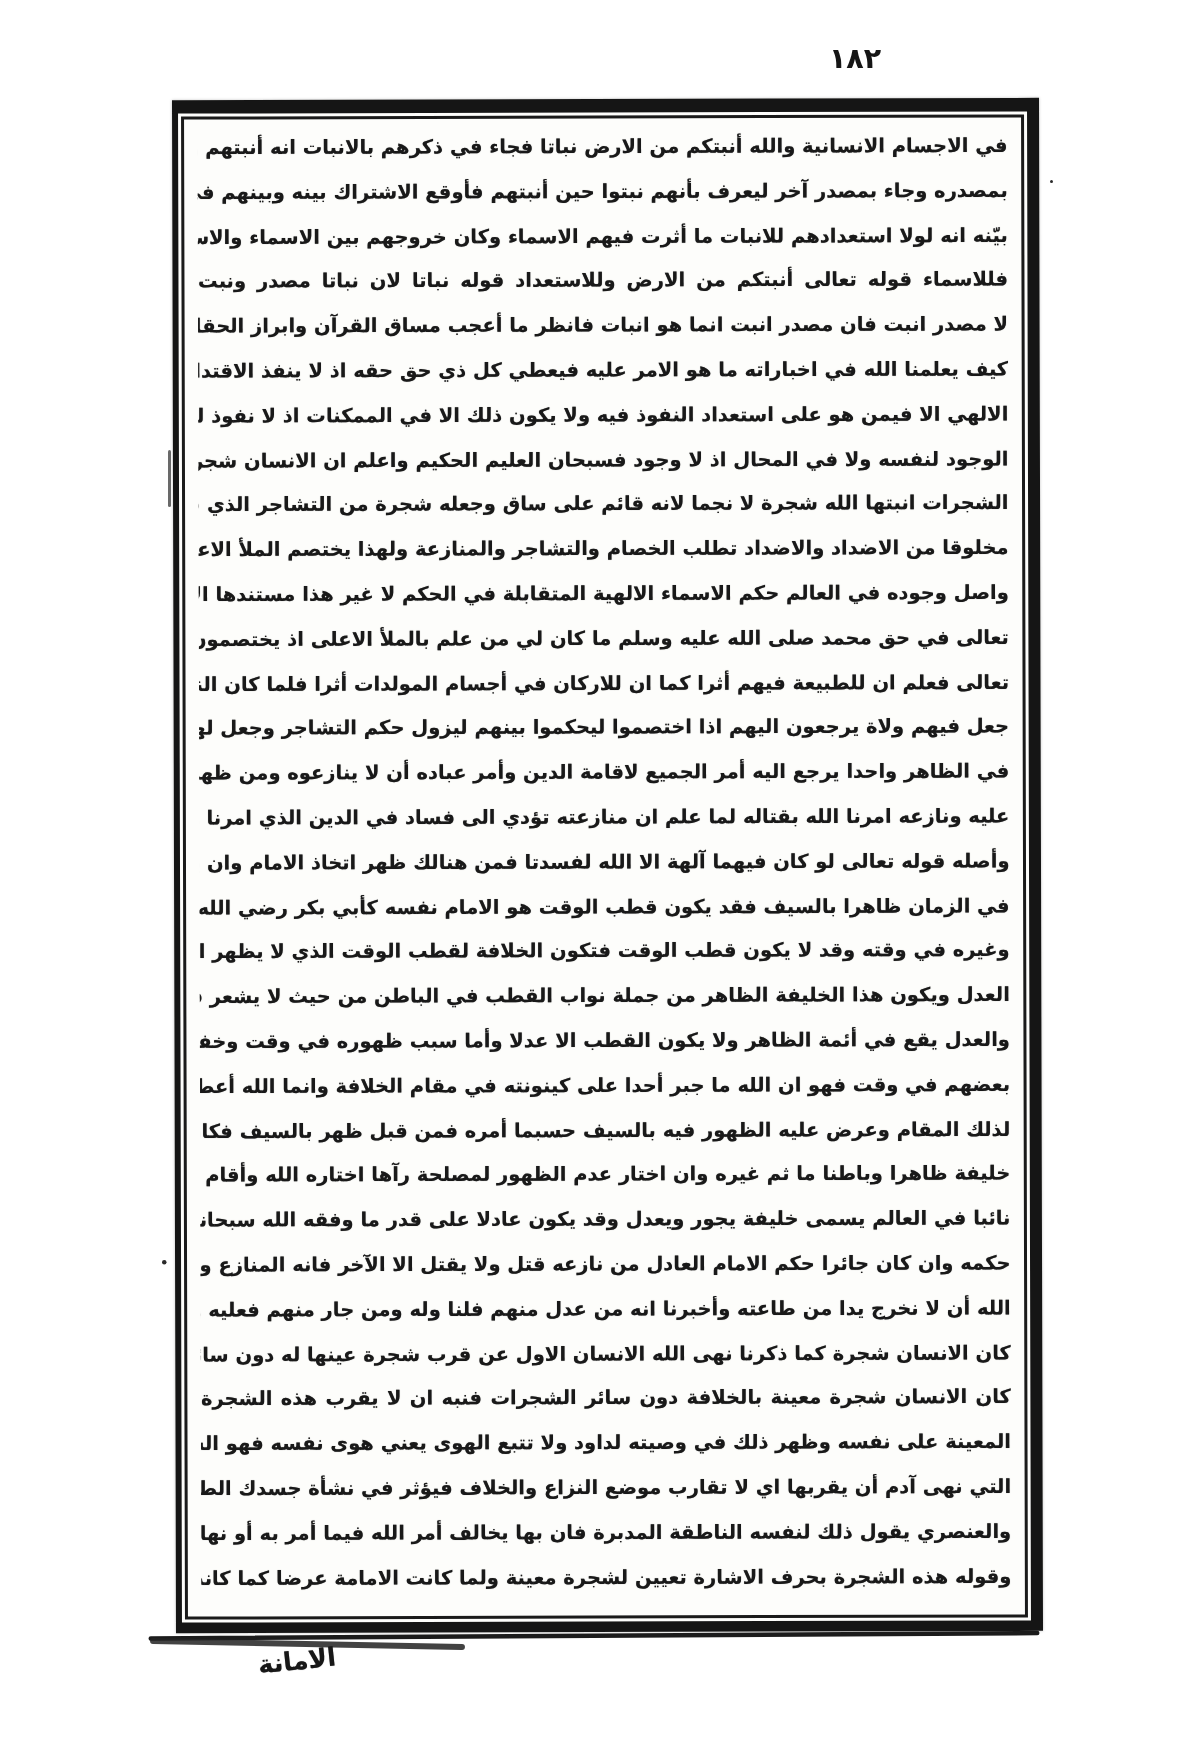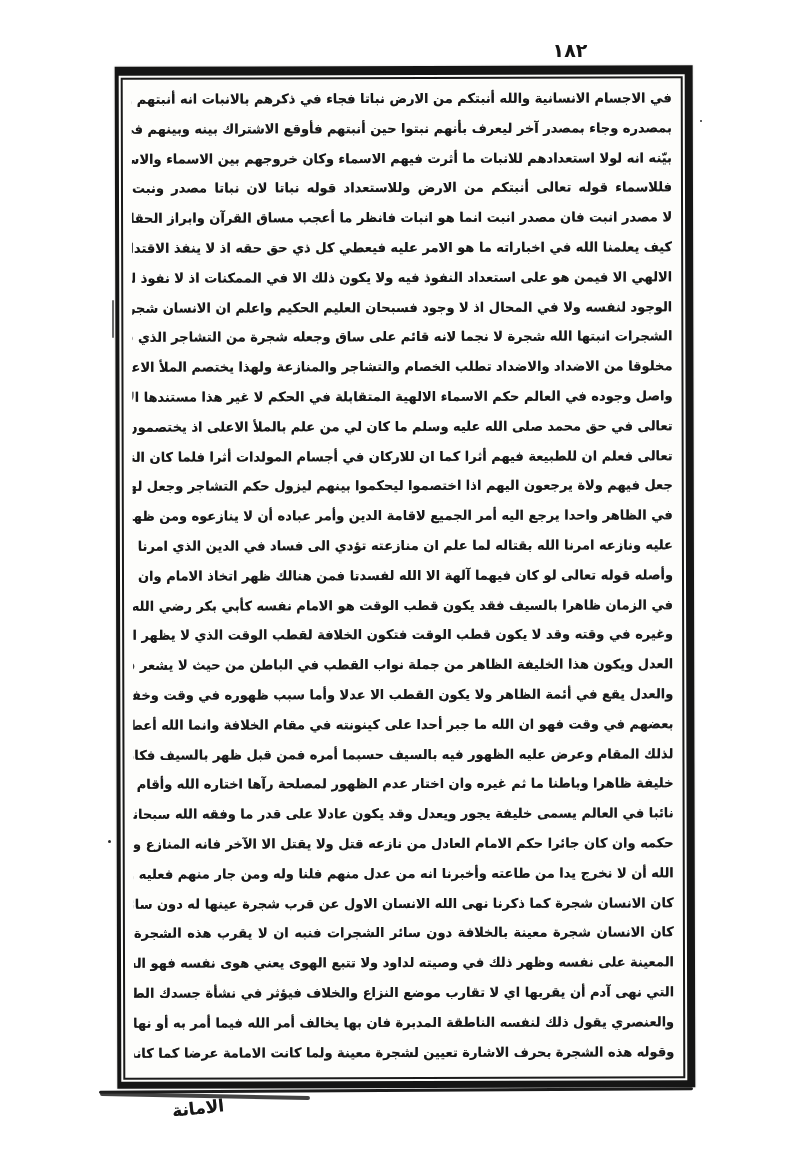--- a/index.html
+++ b/index.html
@@ -18,21 +18,20 @@
   .page-number {
     position: absolute;
     top: 28px;
     left: 520px;
     width: 100px;
     text-align: center;
     font-size: 19px;
     font-weight: bold;
     letter-spacing: 2px;
     color: #151515;
-    margin-top: 11px;
   }
   .frame-outer {
     position: absolute;
     left: 116px;
     top: 66px;
     width: 578px;
     height: 1022px;
     box-sizing: border-box;
     border-style: solid;
     border-color: #151515;

